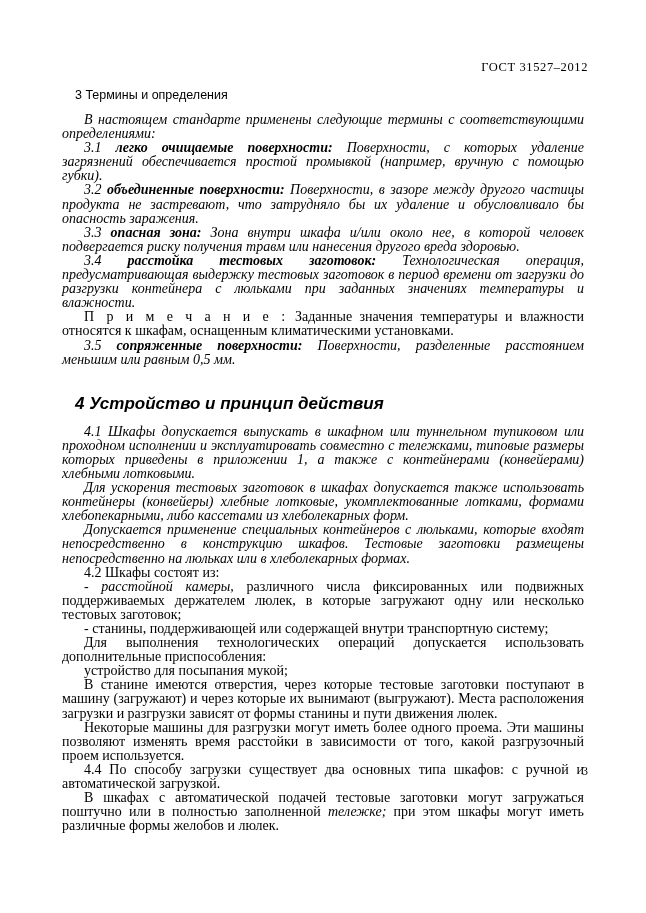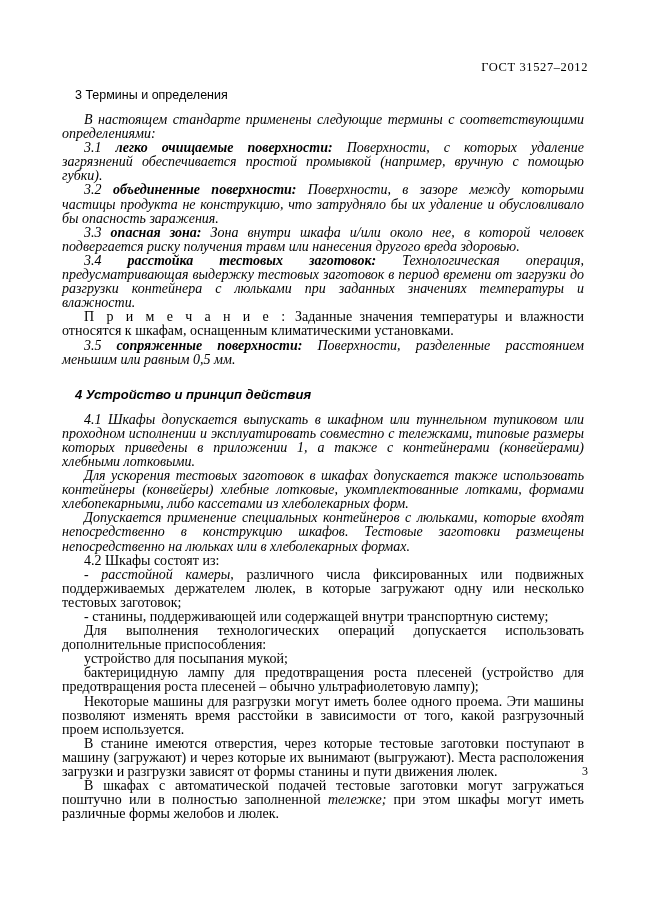--- a/index.html
+++ b/index.html
@@ -38,24 +38,24 @@
   }
   h2.sec-title {
     font-family: "Liberation Sans", sans-serif;
     font-size: 12.5px;
     font-weight: normal;
     margin: 0 0 11px 0;
     padding-left: 13px;
   }
   h2.sec-title-2 {
     font-family: "Liberation Sans", sans-serif;
-    font-size: 13px;
+    font-size: 17px;
     font-weight: bold;
     font-style: italic;
-    margin: 20px 0 11px 0;
+    margin: 27px 0 11px 0;
     padding-left: 13px;
   }
   p {
     margin: 0;
     font-size: 14px;
     line-height: 14.1px;
     text-align: justify;
     font-style: italic;
   }
   p.ind {
@@ -85,38 +85,38 @@
 
 <div class="page">
 
   <div class="header">ГОСТ 31527–2012</div>
 
   <div class="content">
     <h2 class="sec-title">3 Термины и определения</h2>
     <div id="sec0">
         <p class="ind"><span>В настоящем стандарте применены следующие термины с соответствующими определениями:</span></p>
         <p class="ind"><span>3.1 </span><span class="bi">легко очищаемые поверхности:</span><span> Поверхности, с которых удаление загрязнений обеспечивается простой промывкой (например, вручную с помощью губки).</span></p>
-        <p class="ind"><span>3.2 </span><span class="bi">объединенные поверхности:</span><span> Поверхности, в зазоре между которыми частицы продукта не конструкцию, что затрудняло бы их удаление и обусловливало бы опасность заражения.</span></p>
+        <p class="ind"><span>3.2 </span><span class="bi">объединенные поверхности:</span><span> Поверхности, в зазоре между другого частицы продукта не застревают, что затрудняло бы их удаление и обусловливало бы опасность заражения.</span></p>
         <p class="ind"><span>3.3 </span><span class="bi">опасная зона:</span><span> Зона внутри шкафа и/или около нее, в которой человек подвергается риску получения травм или нанесения другого вреда здоровью.</span></p>
         <p class="ind"><span>3.4 </span><span class="bi">расстойка тестовых заготовок:</span><span> Технологическая операция, предусматривающая выдержку тестовых заготовок в период времени от загрузки до разгрузки контейнера с люльками при заданных значениях температуры и влажности.</span></p>
         <p class="ind"><span class="spaced">П р и м е ч а н и е :</span><span class="roman"> Заданные значения температуры и влажности относятся к шкафам, оснащенным климатическими установками.</span></p>
         <p class="ind"><span>3.5 </span><span class="bi">сопряженные поверхности:</span><span> Поверхности, разделенные расстоянием меньшим или равным 0,5 мм.</span></p>
       </div>
 
     <h2 class="sec-title-2">4 Устройство и принцип действия</h2>
     <div id="sec1">
         <p class="ind"><span>4.1 Шкафы допускается выпускать в шкафном или туннельном тупиковом или проходном исполнении и эксплуатировать совместно с тележками, типовые размеры которых приведены в приложении 1, а также с контейнерами (конвейерами) хлебными лотковыми.</span></p>
         <p class="ind"><span>Для ускорения тестовых заготовок в шкафах допускается также использовать контейнеры (конвейеры) хлебные лотковые, укомплектованные лотками, формами хлебопекарными, либо кассетами из хлеболекарных форм.</span></p>
         <p class="ind"><span>Допускается применение специальных контейнеров с люльками, которые входят непосредственно в конструкцию шкафов. Тестовые заготовки размещены непосредственно на люльках или в хлеболекарных формах.</span></p>
         <p class="ind"><span class="roman">4.2 Шкафы состоят из:</span></p>
         <p class="ind"><span class="roman">- </span><span>расстойной камеры,</span><span class="roman"> различного числа фиксированных или подвижных поддерживаемых держателем люлек, в которые загружают одну или несколько тестовых заготовок;</span></p>
         <p class="ind"><span class="roman">- станины, поддерживающей или содержащей внутри транспортную систему;</span></p>
         <p class="ind"><span class="roman">Для выполнения технологических операций допускается использовать дополнительные приспособления:</span></p>
         <p class="ind"><span class="roman">устройство для посыпания мукой;</span></p>
-        <p class="ind"><span class="roman">бактерицидную лампу для предотвращения роста плесеней (устройство для предотвращения роста плесеней – обычно ультрафиолетовую лампу);</span></p>
+        <p class="ind"><span class="roman">В станине имеются отверстия, через которые тестовые заготовки поступают в машину (загружают) и через которые их вынимают (выгружают). Места расположения загрузки и разгрузки зависят от формы станины и пути движения люлек.</span></p>
         <p class="ind"><span class="roman">Некоторые машины для разгрузки могут иметь более одного проема. Эти машины позволяют изменять время расстойки в зависимости от того, какой разгрузочный проем используется.</span></p>
-        <p class="ind"><span class="roman">В станине имеются отверстия, через которые тестовые заготовки поступают в машину (загружают) и через которые их вынимают (выгружают). Места расположения загрузки и разгрузки зависят от формы станины и пути движения люлек.</span></p>
+        <p class="ind"><span class="roman">4.4 По способу загрузки существует два основных типа шкафов: с ручной и автоматической загрузкой.</span></p>
         <p class="ind"><span class="roman">В шкафах с автоматической подачей тестовые заготовки могут загружаться поштучно или в полностью заполненной </span><span>тележке;</span><span class="roman"> при этом шкафы могут иметь различные формы желобов и люлек.</span></p>
       </div>
   </div>
 
   <div class="pagenum">3</div>
 </div>
 
 </body></html>

